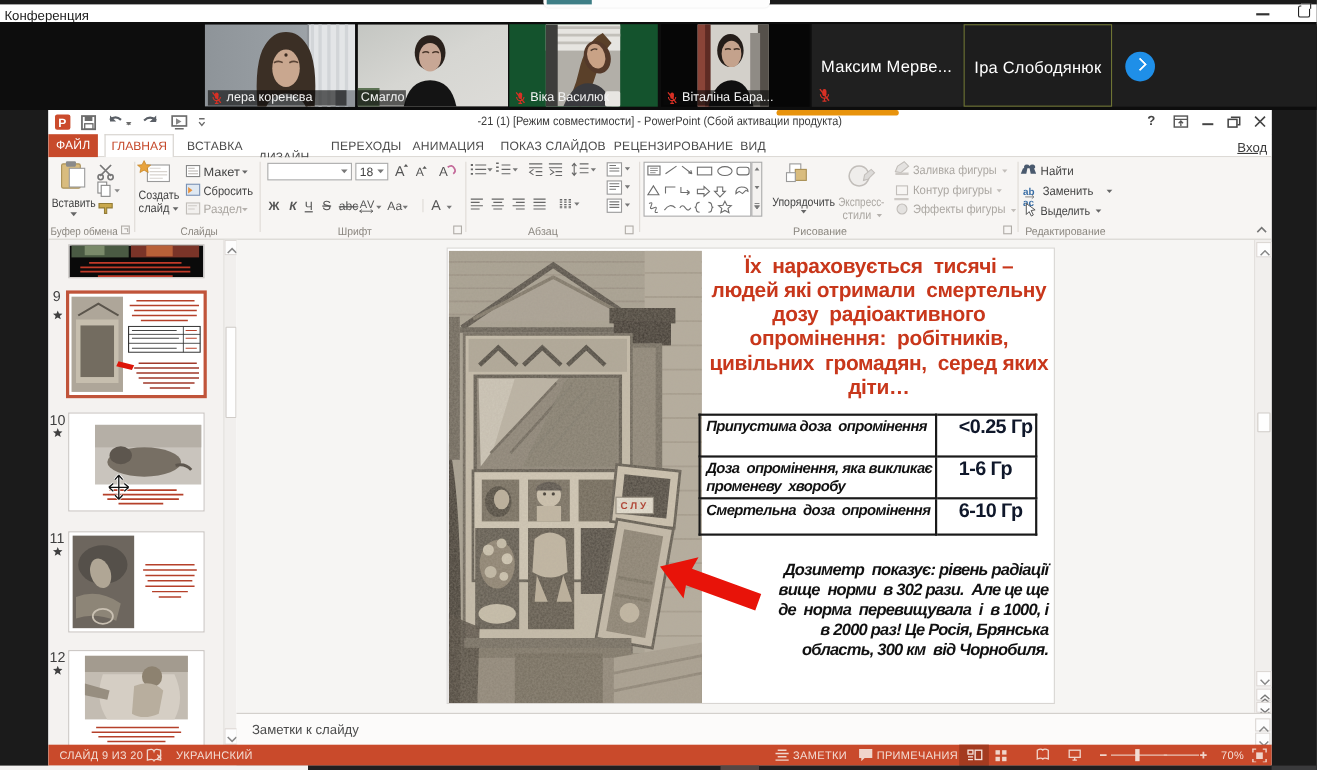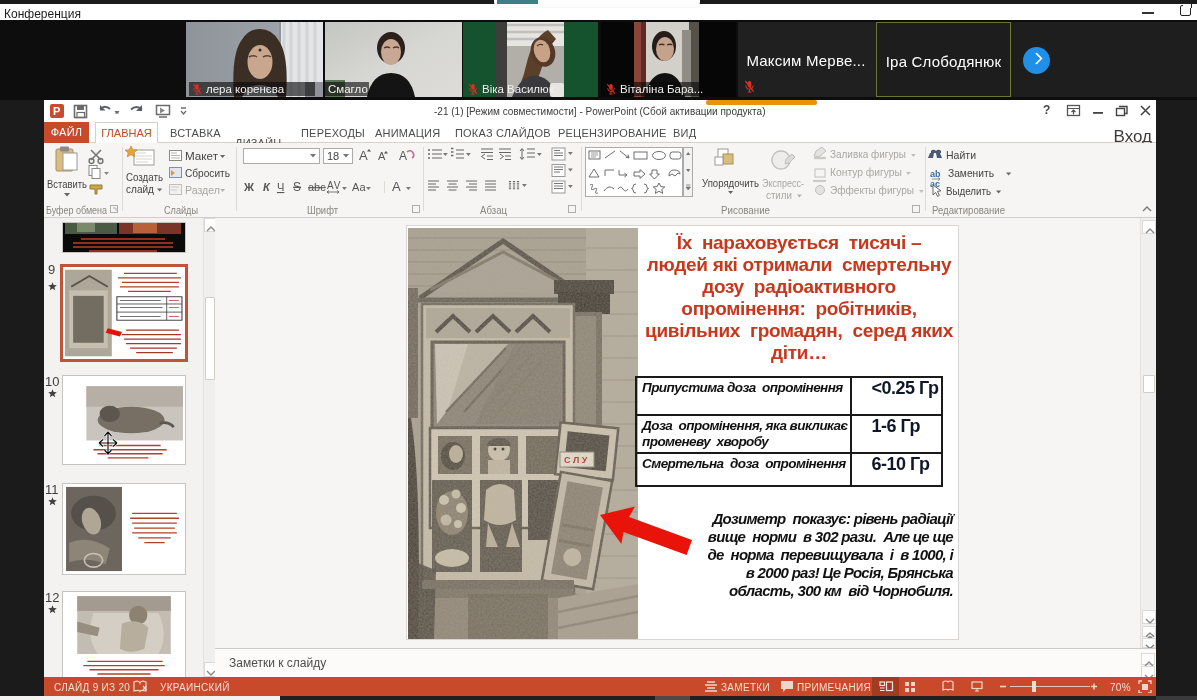--- a/index.html
+++ b/index.html
@@ -33,21 +33,21 @@
   #orangebar { left:662px; top:0px; width:111px; height:5px; background:#e8930c; border-radius:2px; }
 
   #titlebar { left:0; top:0; width:1112px; height:22px; background:#fff; }
   #ptitle { position:absolute; left:390px; top:5px; font-size:11px; color:#3c3c3c; white-space:nowrap; transform:scaleX(0.91); transform-origin:0 0; }
   .winbtn { position:absolute; top:4px; color:#454545; font-size:12px; }
 
   #tabrow { left:0; top:22px; width:1112px; height:21px; background:#fff; border-bottom:1px solid #d5d1cc; }
   .tab { position:absolute; top:5px; font-size:11px; color:#4c4c4c; letter-spacing:0.2px; }
   #tfile { position:absolute; left:0; top:0; width:45px; height:21px; background:#c74a2b; color:#fff; font-size:11px; text-align:center; line-height:21px; letter-spacing:0.2px; }
   #thome { position:absolute; left:51px; top:0; width:63px; height:21px; background:#fff; border:1px solid #d5d1cc; border-bottom:none; color:#c5492b; font-size:11px; text-align:center; line-height:20px; }
-  #vhod { position:absolute; right:4px; top:5px; font-size:17px; color:#3c3c3c;text-decoration:underline; }
+  #vhod { position:absolute; right:4px; top:5px; font-size:12px; color:#3c3c3c;text-decoration:underline; }
 
   #ribbon { left:0; top:43px; width:1112px; height:75px; background:#f7f5f3; border-bottom:1px solid #d2cec9; font-size:11px; color:#4c4c4c; }
 
   
   #lpanel { left:0; top:118px; width:159px; height:478px; background:#f4f2f0; }
   #lscroll { left:159px; top:118px; width:12px; height:478px; background:#f1efed; border-left:1px solid #e3e0dd; }
   .thumbnum { position:absolute; left:1px; width:13px; text-align:center; font-size:13px; color:#3f3f3f; }
   .thumbstar { position:absolute; left:4px; width:9px; height:9px; }
   .thumb { position:absolute; left:18px; width:124px; background:#fff; border:1px solid #c8c4c0; overflow:hidden; }
   .sbtn { position:absolute; left:0; width:12px; background:#fdfdfd; border:1px solid #dcd8d4; }

